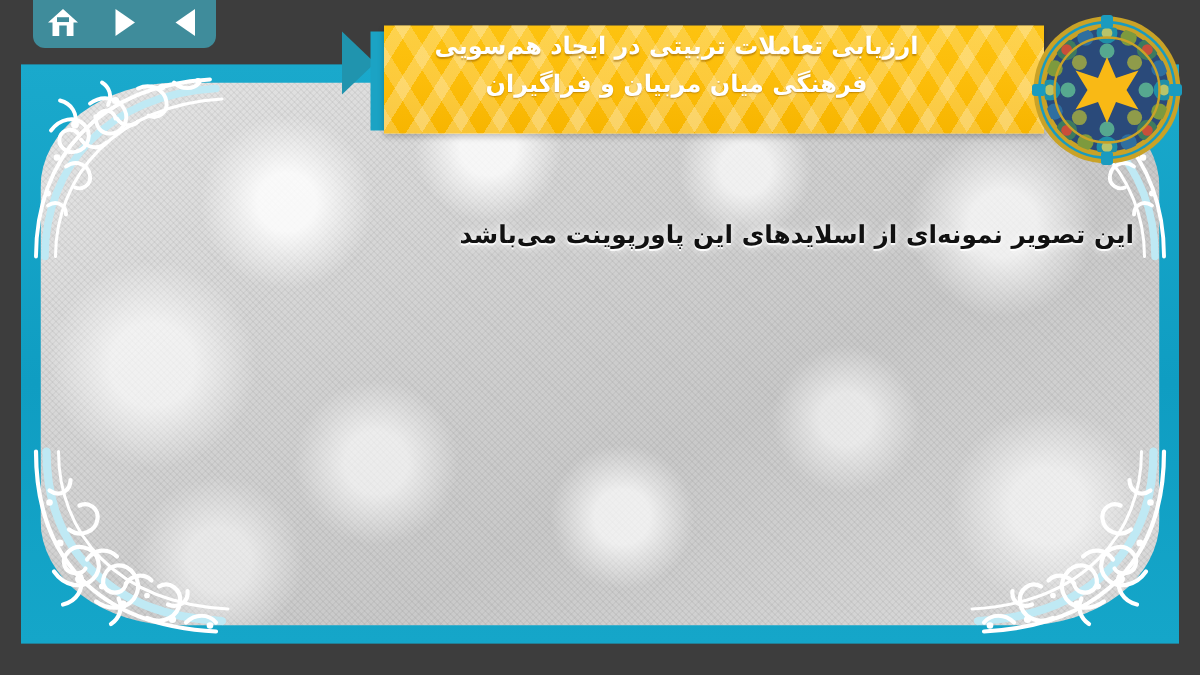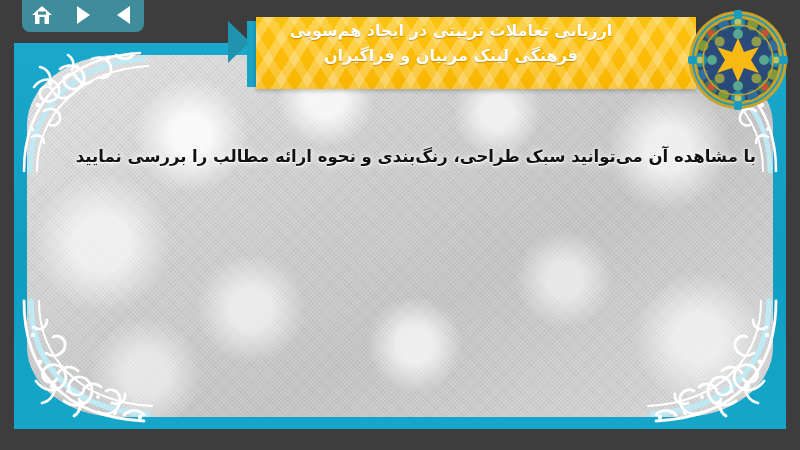--- a/index.html
+++ b/index.html
@@ -342,30 +342,30 @@
           <circle cx="20" cy="63" r="2.4"></circle>
           <circle cx="13" cy="90" r="2.2"></circle>
           <circle cx="48" cy="34" r="2"></circle>
           <circle cx="120" cy="8" r="2.2"></circle>
           <circle cx="78" cy="28" r="1.9"></circle>
         </g>
       </svg>
     </div>
 
     <div id="body-text">
-      <div class="bline">با مشاهده آن می‌توانید سبک طراحی، رنگ‌بندی و نحوه ارائه مطالب را بررسی نمایید</div>
+      <div class="bline">این تصویر نمونه‌ای از اسلایدهای این پاورپوینت می‌باشد</div>
     </div>
   </div>
 
   <div id="titlewrap">
     <div id="tail"></div>
     <div id="tailbar"></div>
     <div id="titlebar">
       <div class="tline">ارزیابی تعاملات تربیتی در ایجاد هم‌سویی</div>
-      <div class="tline">فرهنگی لینک مربیان و فراگیران</div>
+      <div class="tline">فرهنگی میان مربیان و فراگیران</div>
     </div>
   </div>
 
   <div id="medallion">
     <svg viewBox="0 0 104 104">
       <defs>
         <clipPath id="mclip">
             <circle cx="52" cy="52" r="44"></circle>
           </clipPath>
       </defs>

